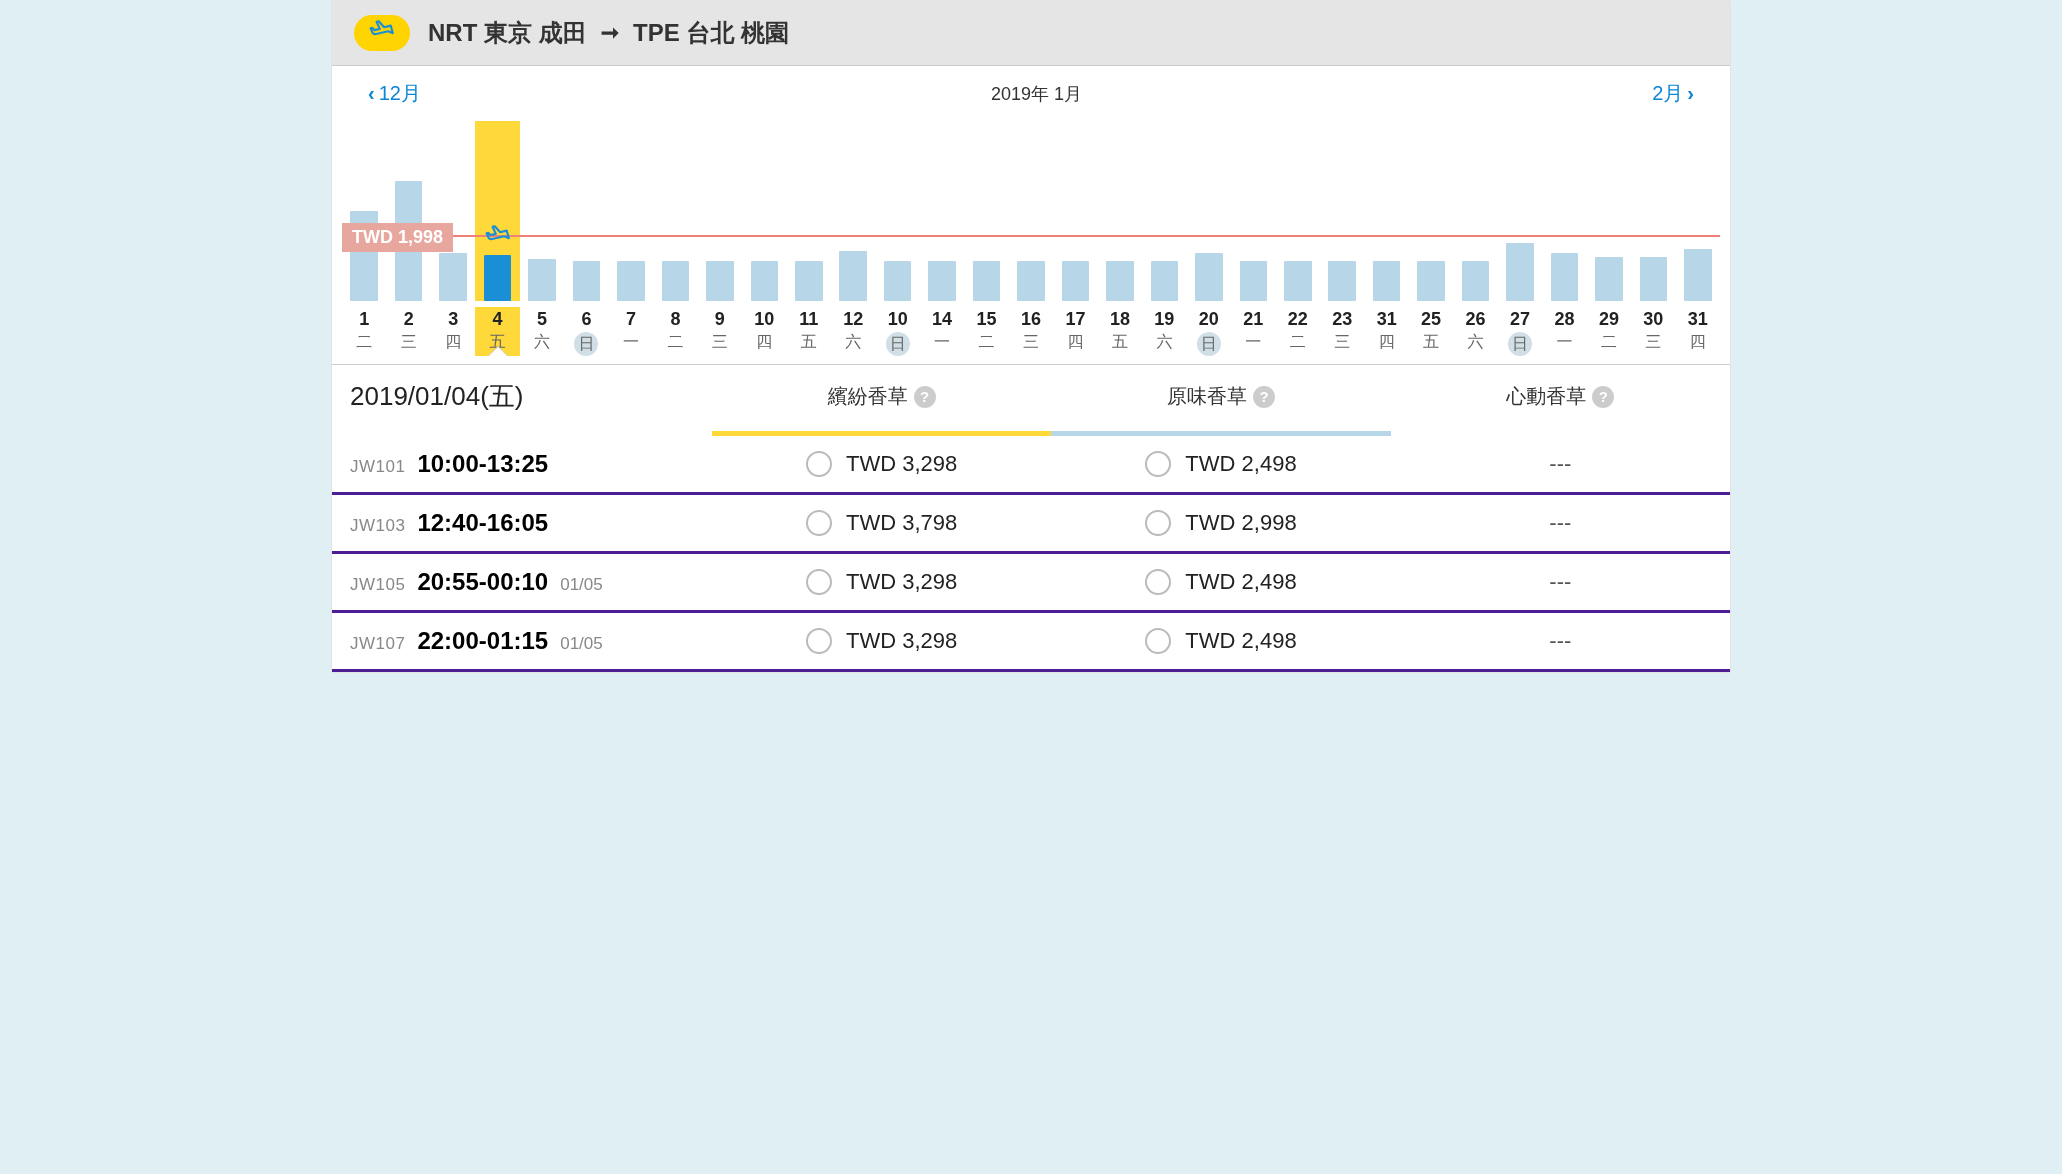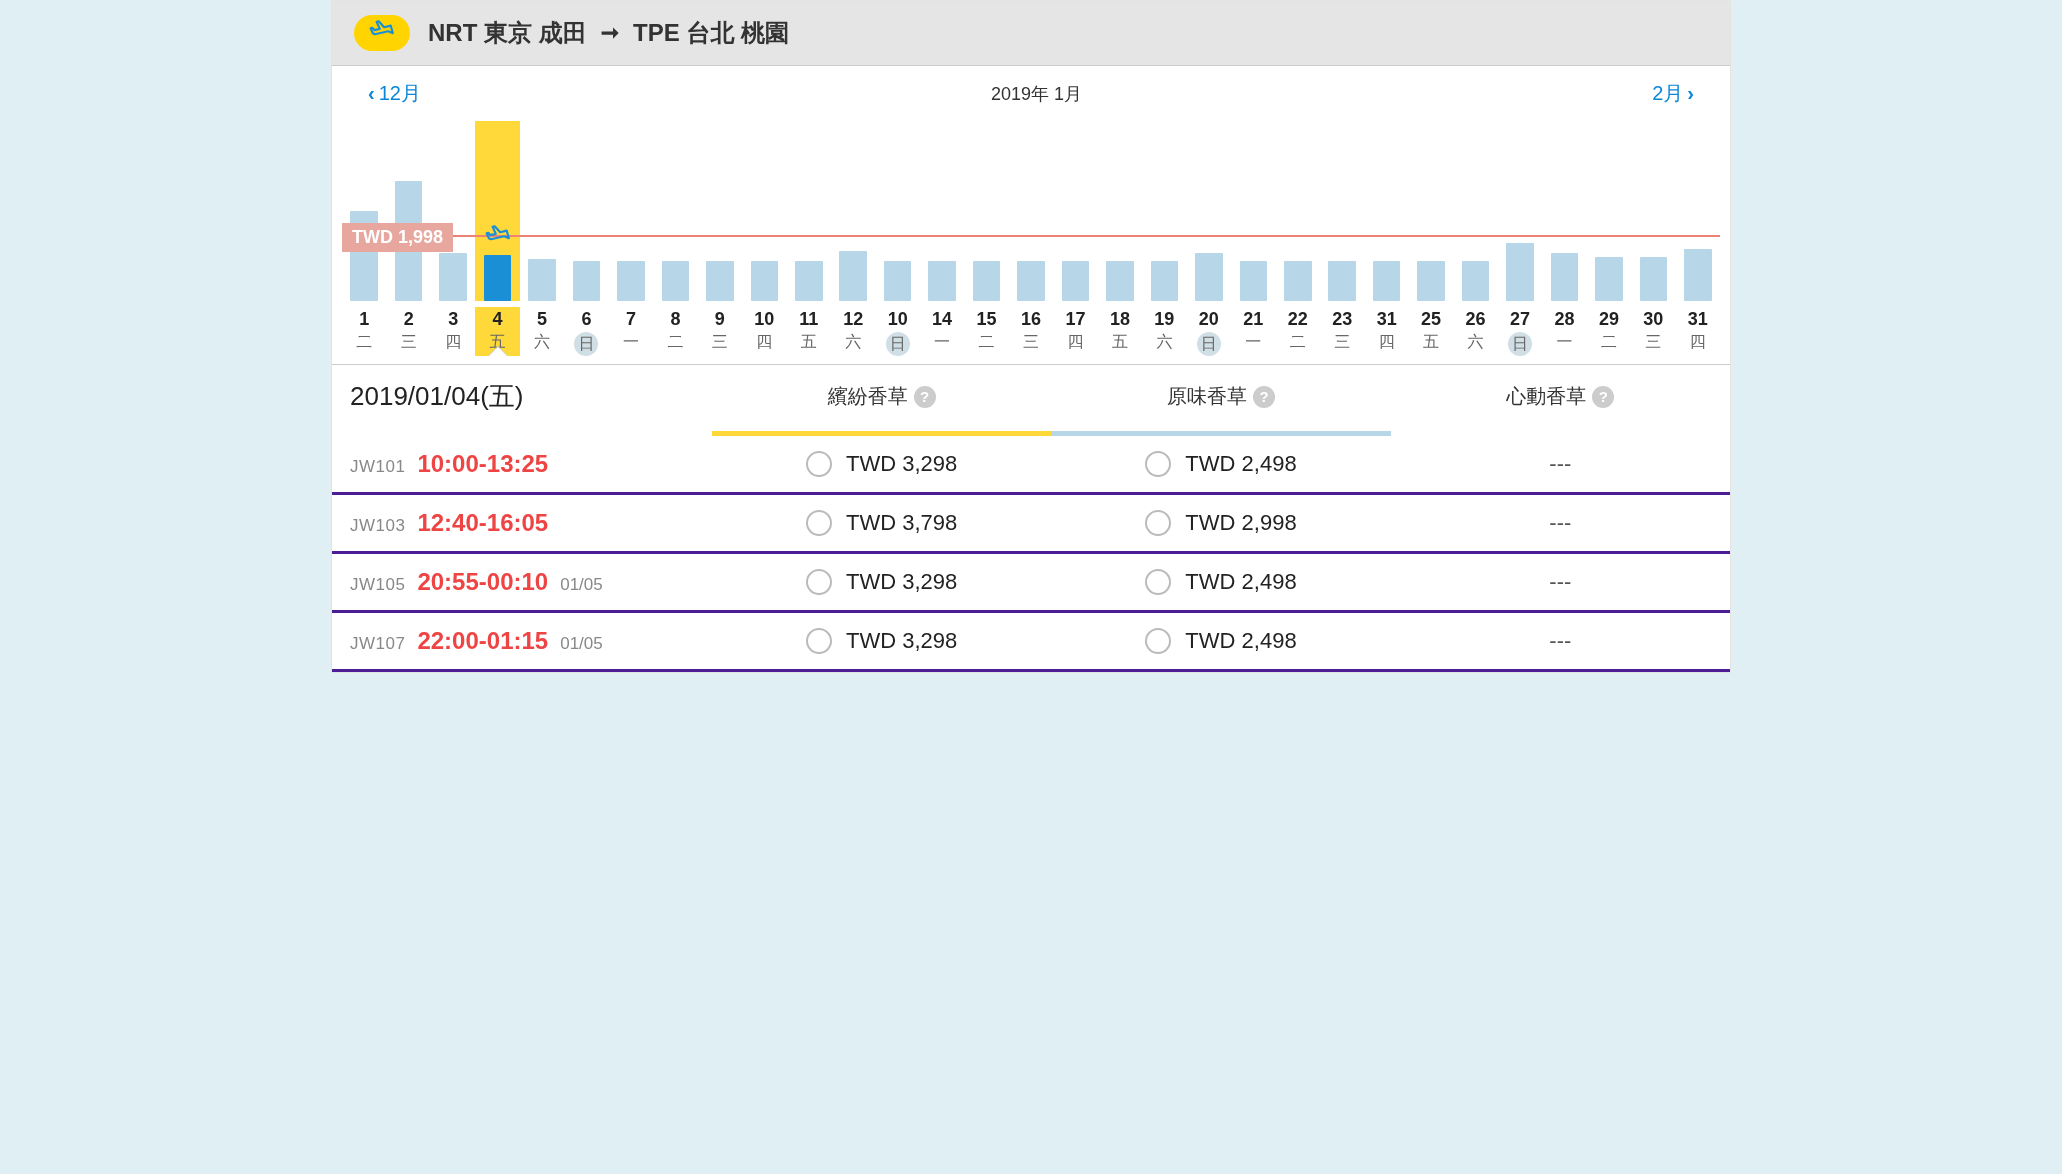--- a/index.html
+++ b/index.html
@@ -236,21 +236,21 @@
     gap: 12px;
   }
   .flight-no {
     font-size: 17px;
     color: #888;
     letter-spacing: 0.5px;
   }
   .flight-time {
     font-size: 24px;
     font-weight: 700;
-    color: #ef4444;
+    color: #000000;
   }
   .flight-nextday {
     font-size: 17px;
     color: #888;
     font-weight: 500;
   }
   .price-cell {
     flex: 1;
     display: flex;
     align-items: center;

